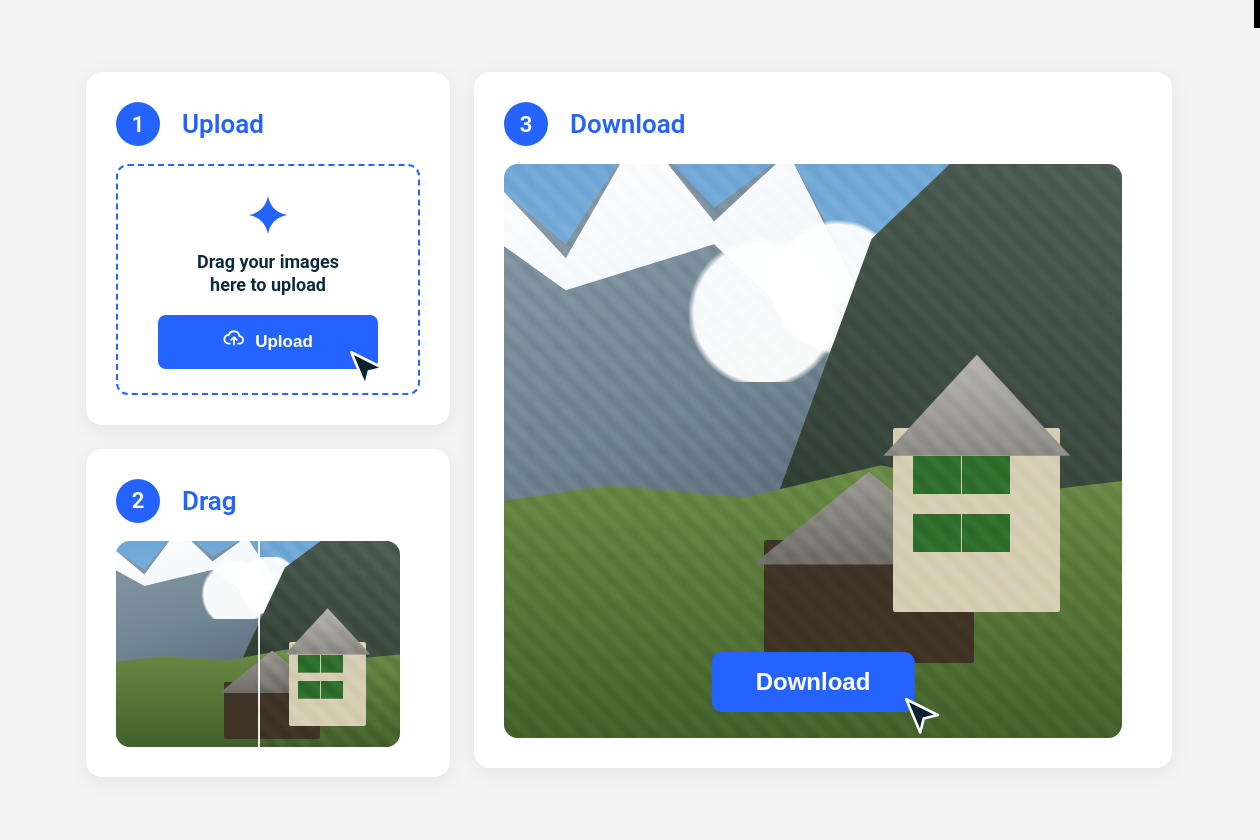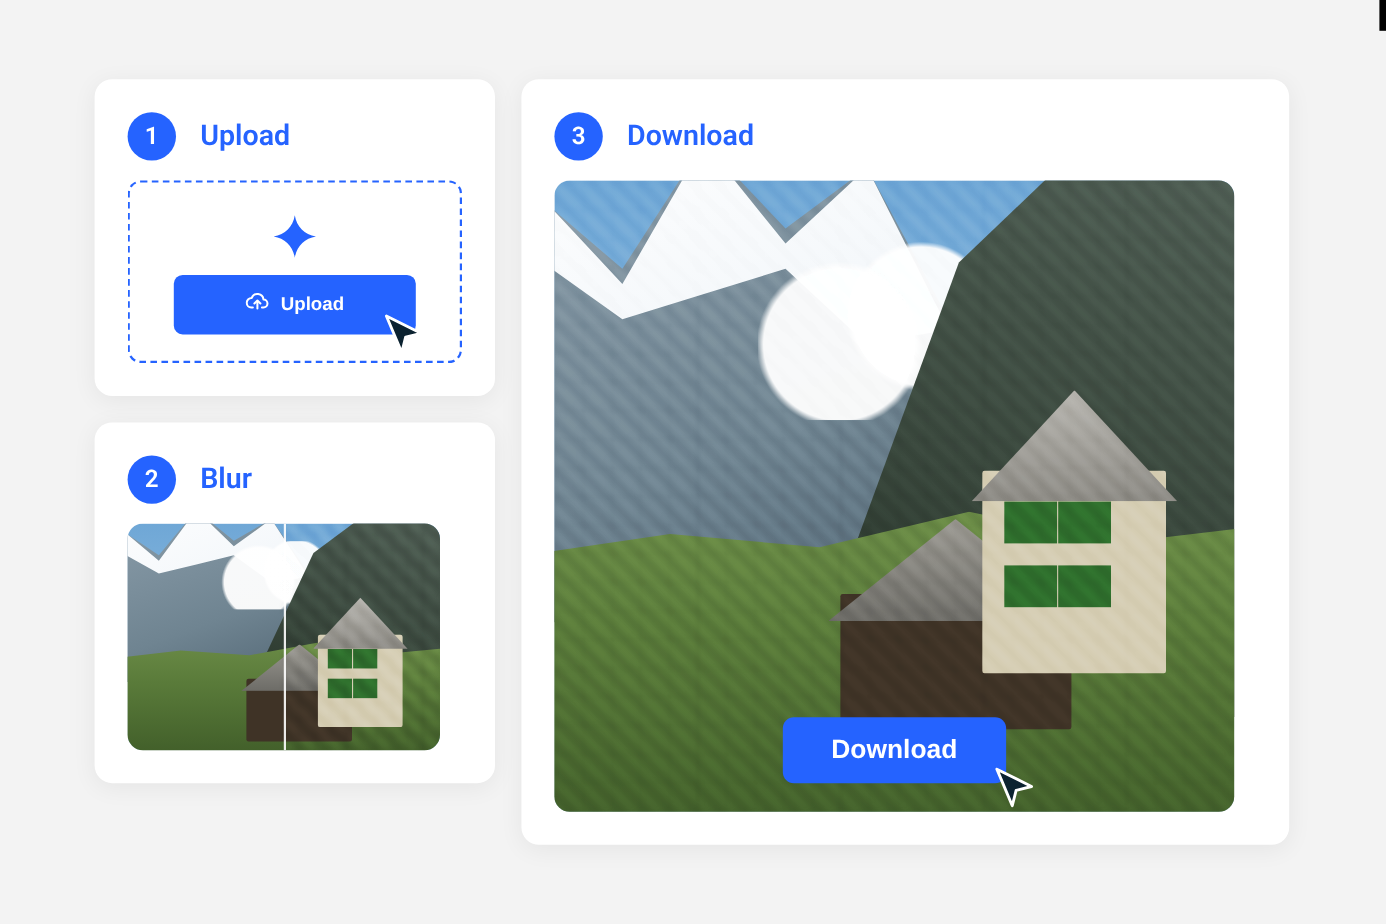--- a/index.html
+++ b/index.html
@@ -273,20 +273,22 @@
         <div class="step-badge">1</div>
         <div class="step-title">Upload</div>
       </div>
 
       <div class="dropzone">
         <span class="plus-icon">
           <svg viewBox="0 0 48 48" fill="none">
             <path d="M24 2 C26 14 34 22 46 24 C34 26 26 34 24 46 C22 34 14 26 2 24 C14 22 22 14 24 2 Z" fill="#2563ff"></path>
           </svg>
         </span>
+        <div class="dropzone-text">Drag your images
+here to upload</div>
 
         <button class="upload-btn">
           <span>
             <svg width="22" height="22" viewBox="0 0 24 24" fill="none" stroke="#ffffff" stroke-width="2" stroke-linecap="round" stroke-linejoin="round">
               <path d="M16.5 17H18a4 4 0 0 0 0-8 6 6 0 0 0-11.6-1.5A4.5 4.5 0 0 0 6 17h1.5"></path>
               <path d="M12 11v7"></path>
               <path d="M9 13l3-3 3 3"></path>
             </svg>
           </span>
           <span>Upload</span>
@@ -296,21 +298,21 @@
               <path d="M6 6 L42 24 L26 28 L22 44 Z" fill="#0b2230" stroke="#ffffff" stroke-width="3" stroke-linejoin="round"></path>
             </svg>
           </span>
         </button>
       </div>
     </div>
 
     <div class="card card-blur">
       <div class="card-header">
         <div class="step-badge">2</div>
-        <div class="step-title">Blur</div>
+        <div class="step-title">Drag</div>
       </div>
 
       <div class="scene">
         <div class="sky"></div>
         <div class="mountain"></div>
         <div class="snow"></div>
         <div class="clouds"></div>
         <div class="dark-slope"></div>
         <div class="meadow"></div>
         <div class="house-barn"></div>

